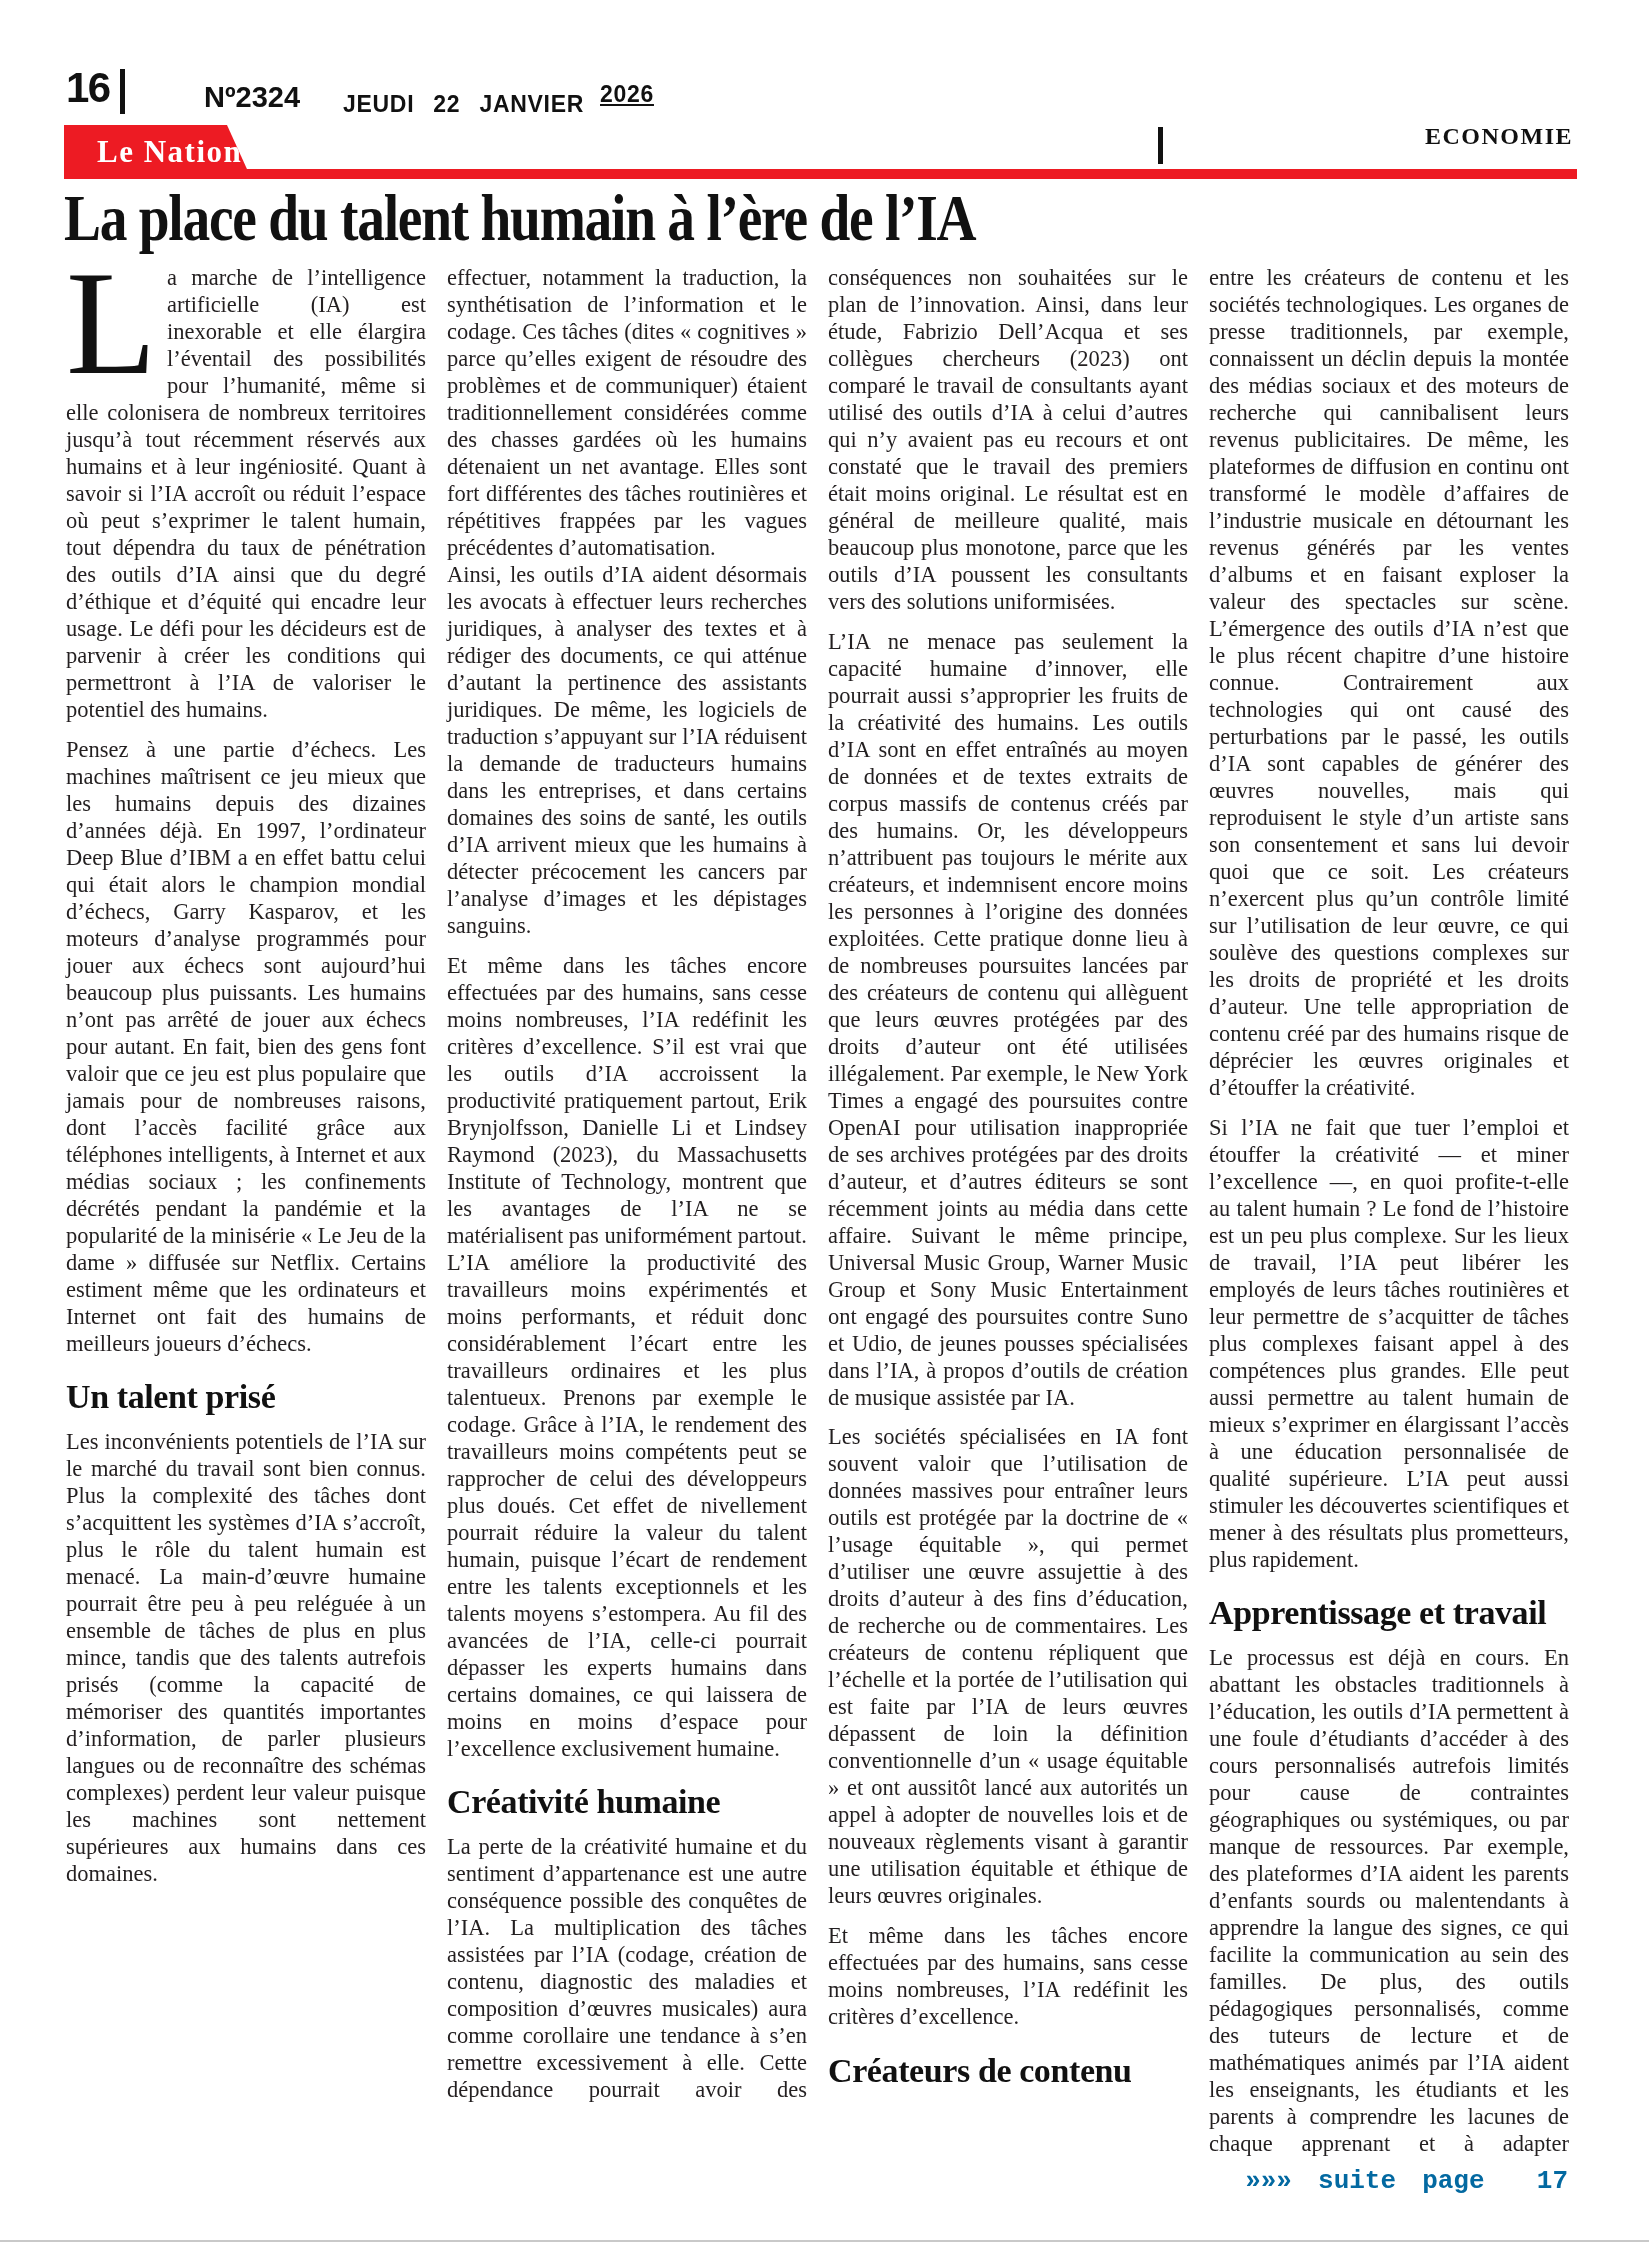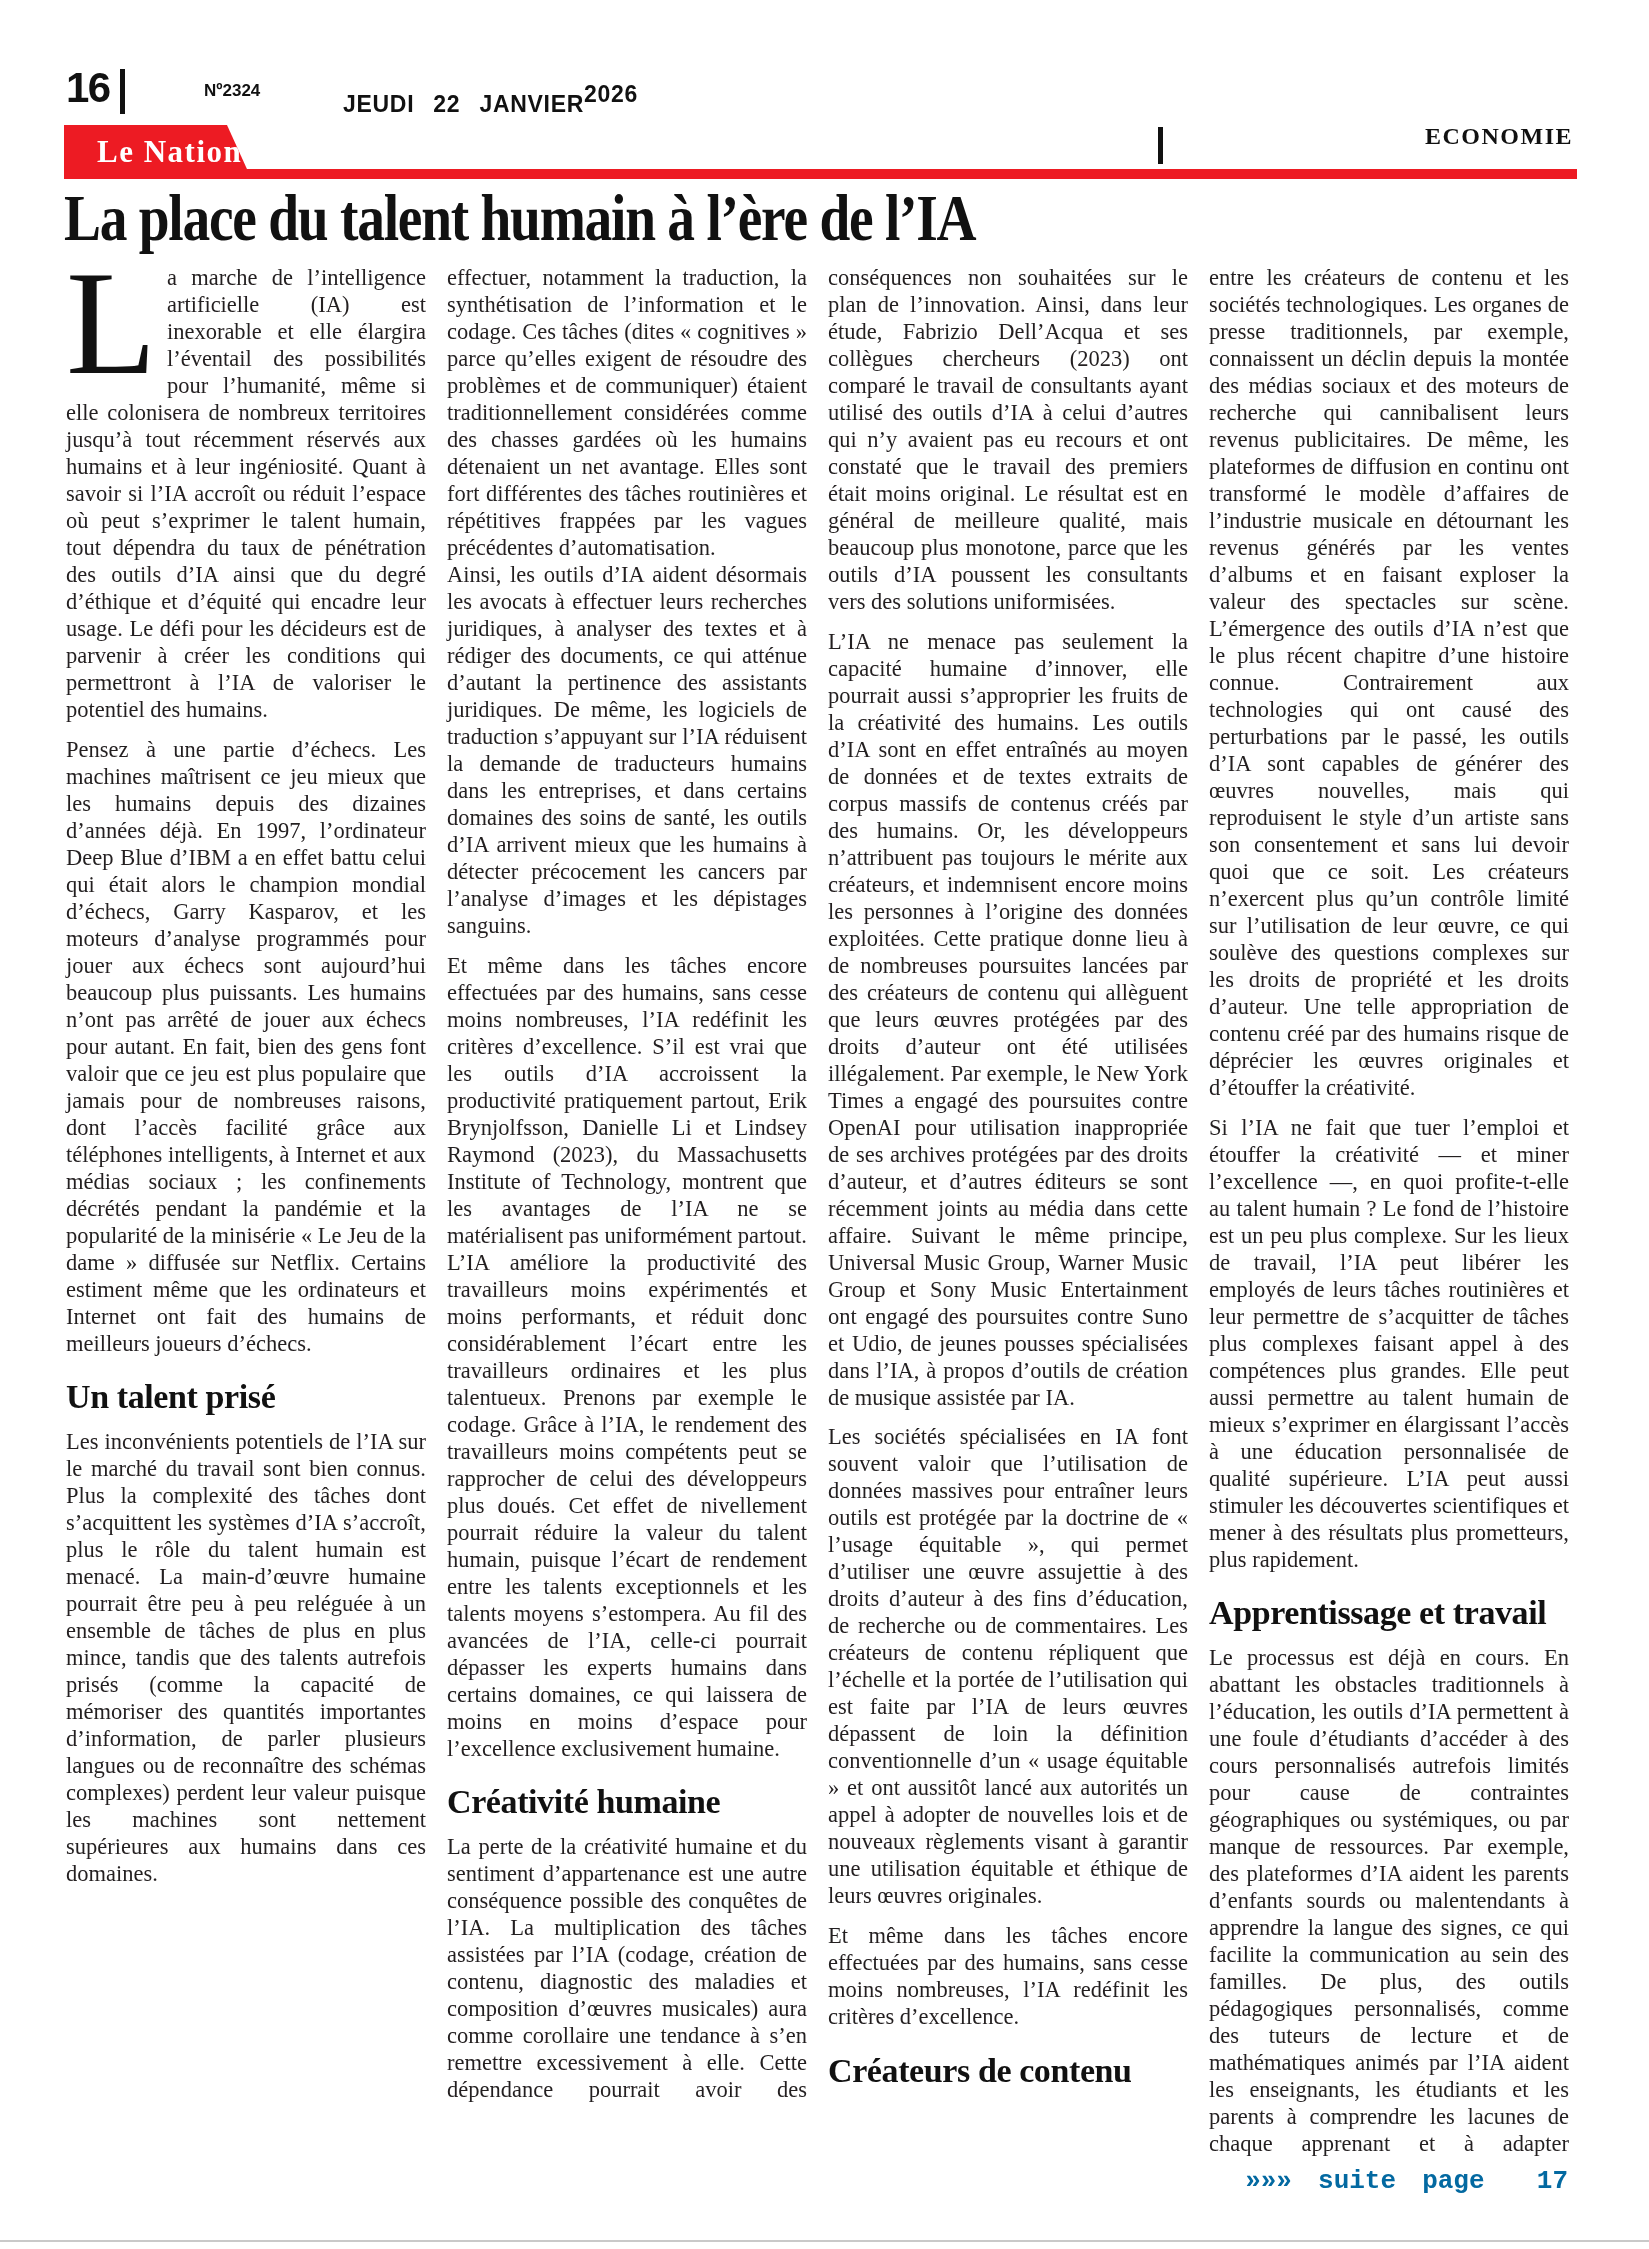--- a/index.html
+++ b/index.html
@@ -10,30 +10,30 @@
   }
   
   .page-num{
     position:absolute;left:66px;top:64px;
     font-family:"Liberation Sans", sans-serif;font-weight:700;
     font-size:42px;letter-spacing:-1.5px;color:#111;
   }
   .page-num-bar{position:absolute;left:120px;top:69px;width:5.2px;height:45px;background:#111;}
   .issue{
     position:absolute;left:204px;top:81px;
-    font-family:"Liberation Sans", sans-serif;font-weight:700;font-size:17px;color:#111;
+    font-family:"Liberation Sans", sans-serif;font-weight:700;font-size:29px;color:#111;
   }
   .date{
     position:absolute;left:343px;top:91px;
     font-family:"Liberation Sans", sans-serif;font-weight:700;font-size:23px;color:#111;
     word-spacing:12px;letter-spacing:0.7px;
   }
   .year{
-    position:absolute;left:584px;top:81px;
-    font-family:"Liberation Sans", sans-serif;font-weight:700;font-size:23px;color:#111;letter-spacing:0.7px;
+    position:absolute;left:600px;top:81px;
+    font-family:"Liberation Sans", sans-serif;font-weight:700;font-size:23px;color:#111;letter-spacing:0.7px;text-decoration:underline;
   }
   .banner{
     position:absolute;left:64px;top:125px;width:187px;height:53px;
     background:#ed1b23;
     clip-path:polygon(0 0,163px 0,187px 53px,0 53px);
   }
   .brand{
     position:absolute;left:33px;top:9px;
     font-family:"Liberation Serif", serif;font-weight:700;font-size:31px;color:#ffffff;
     letter-spacing:1.5px;white-space:nowrap;

